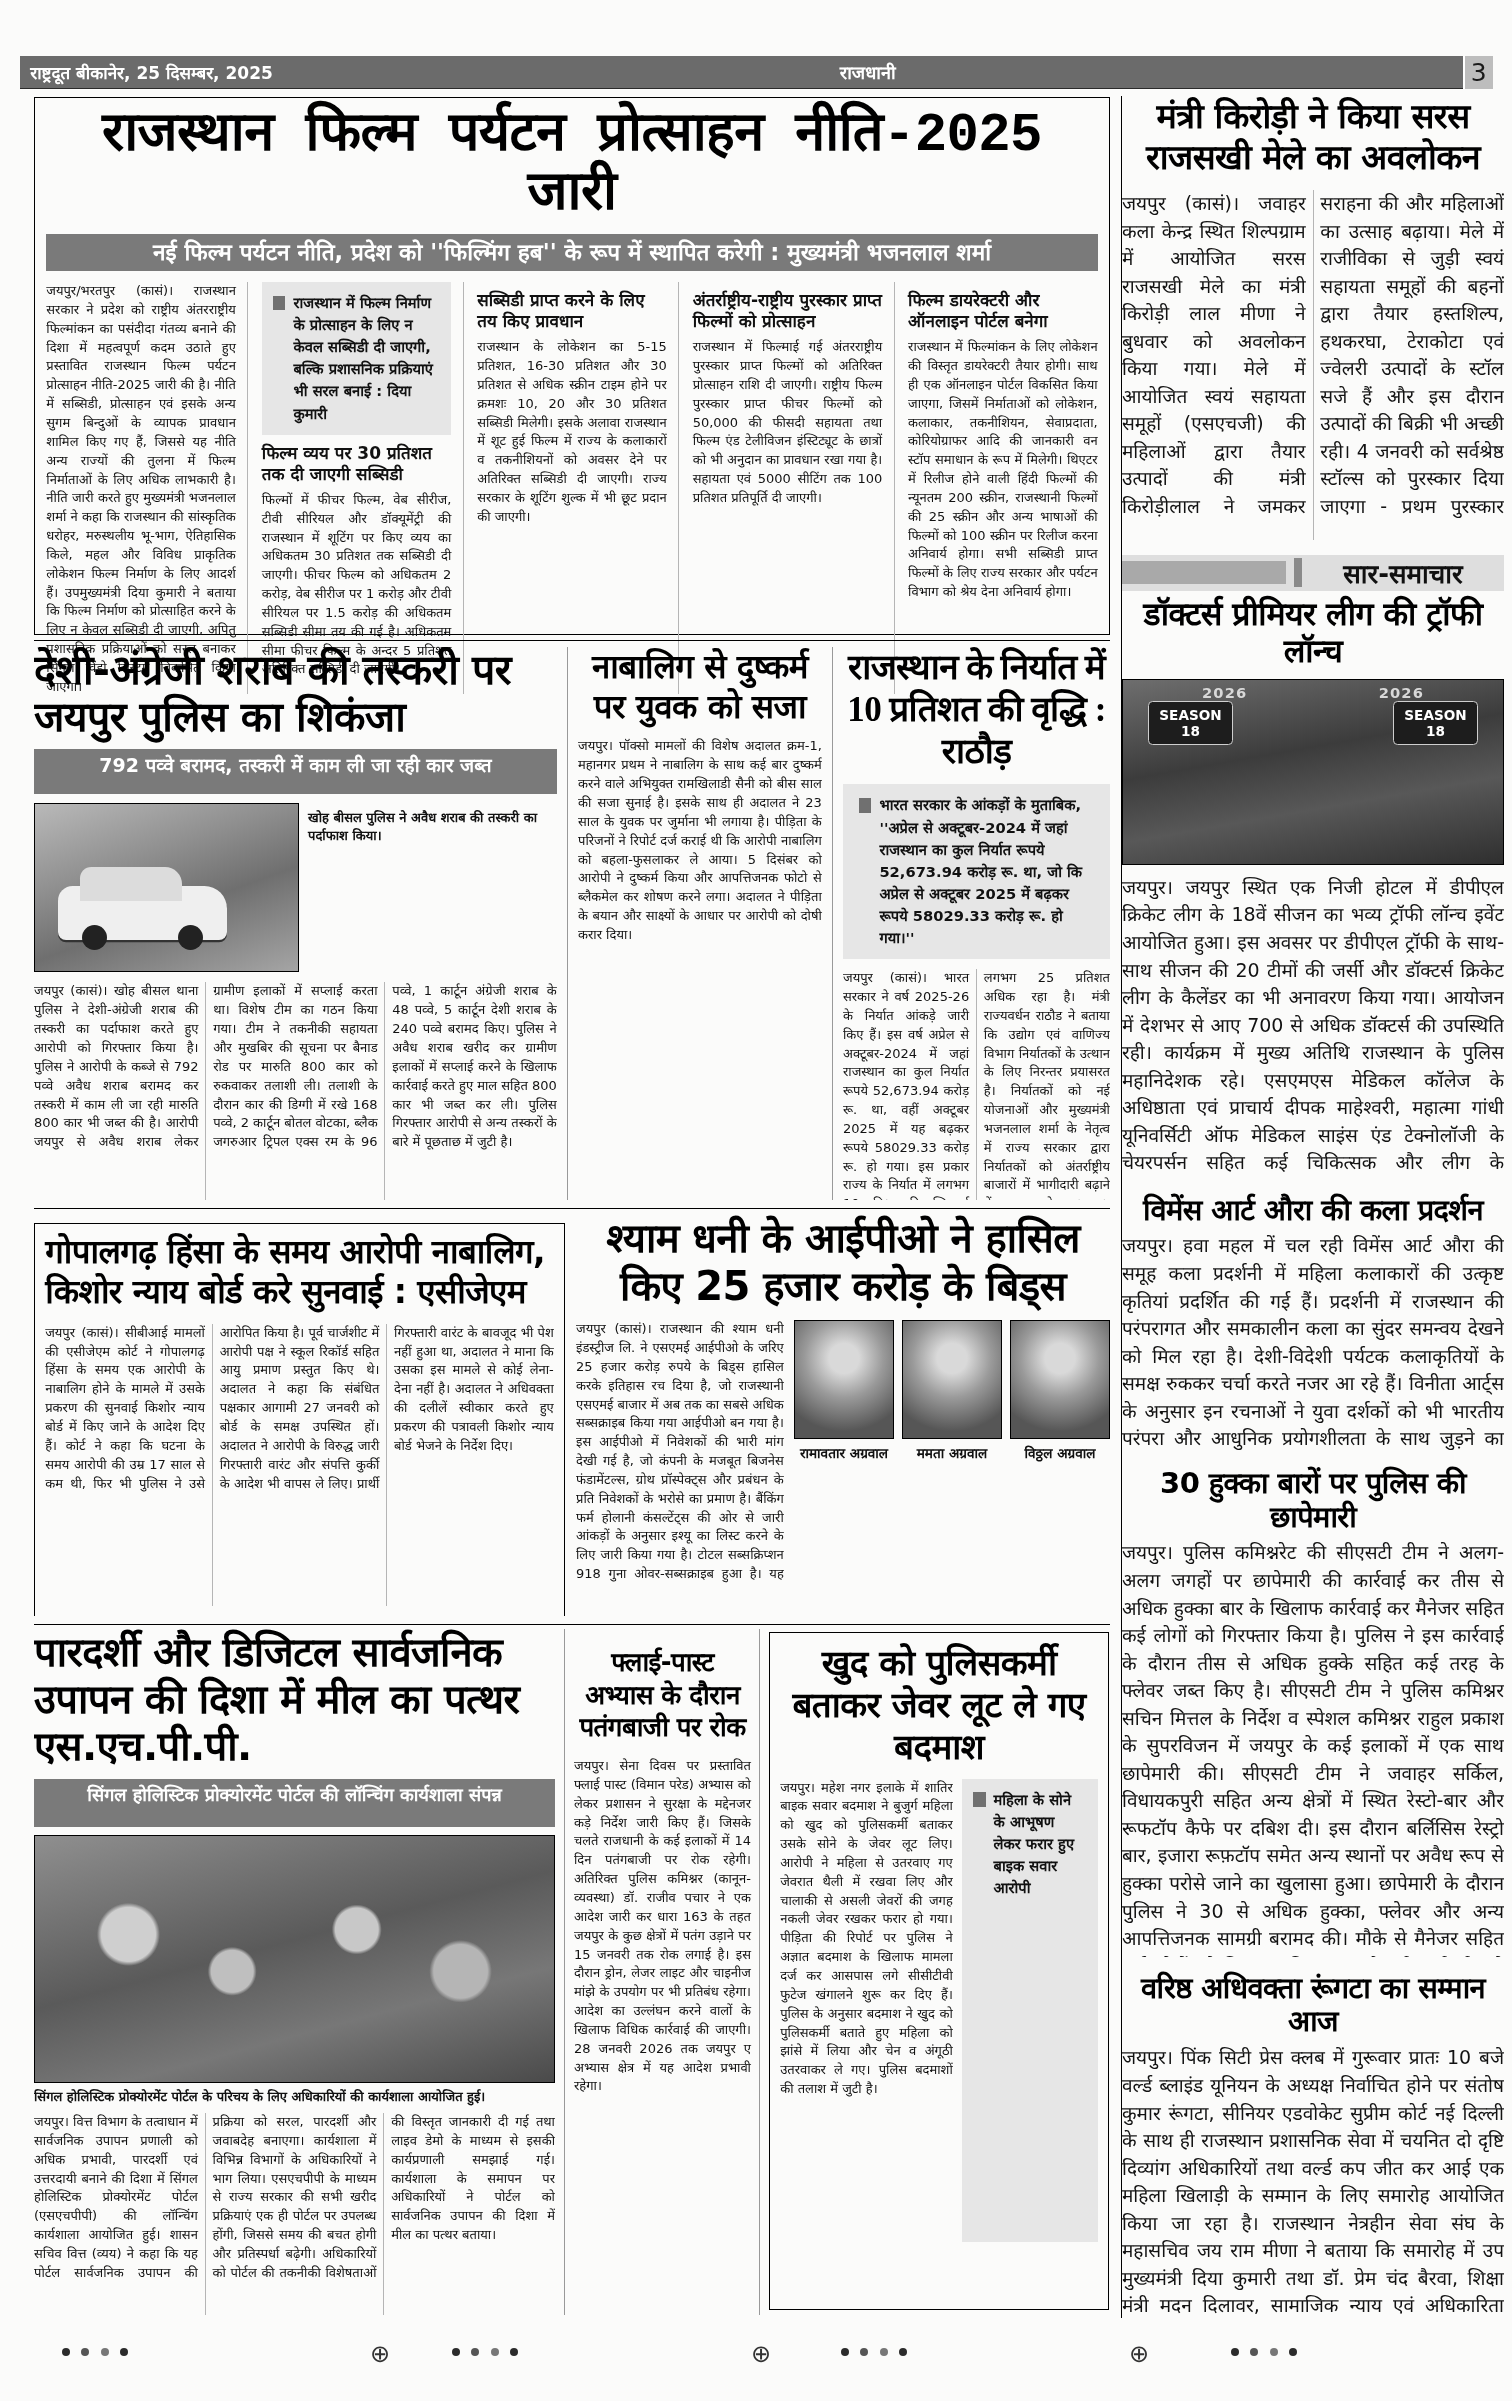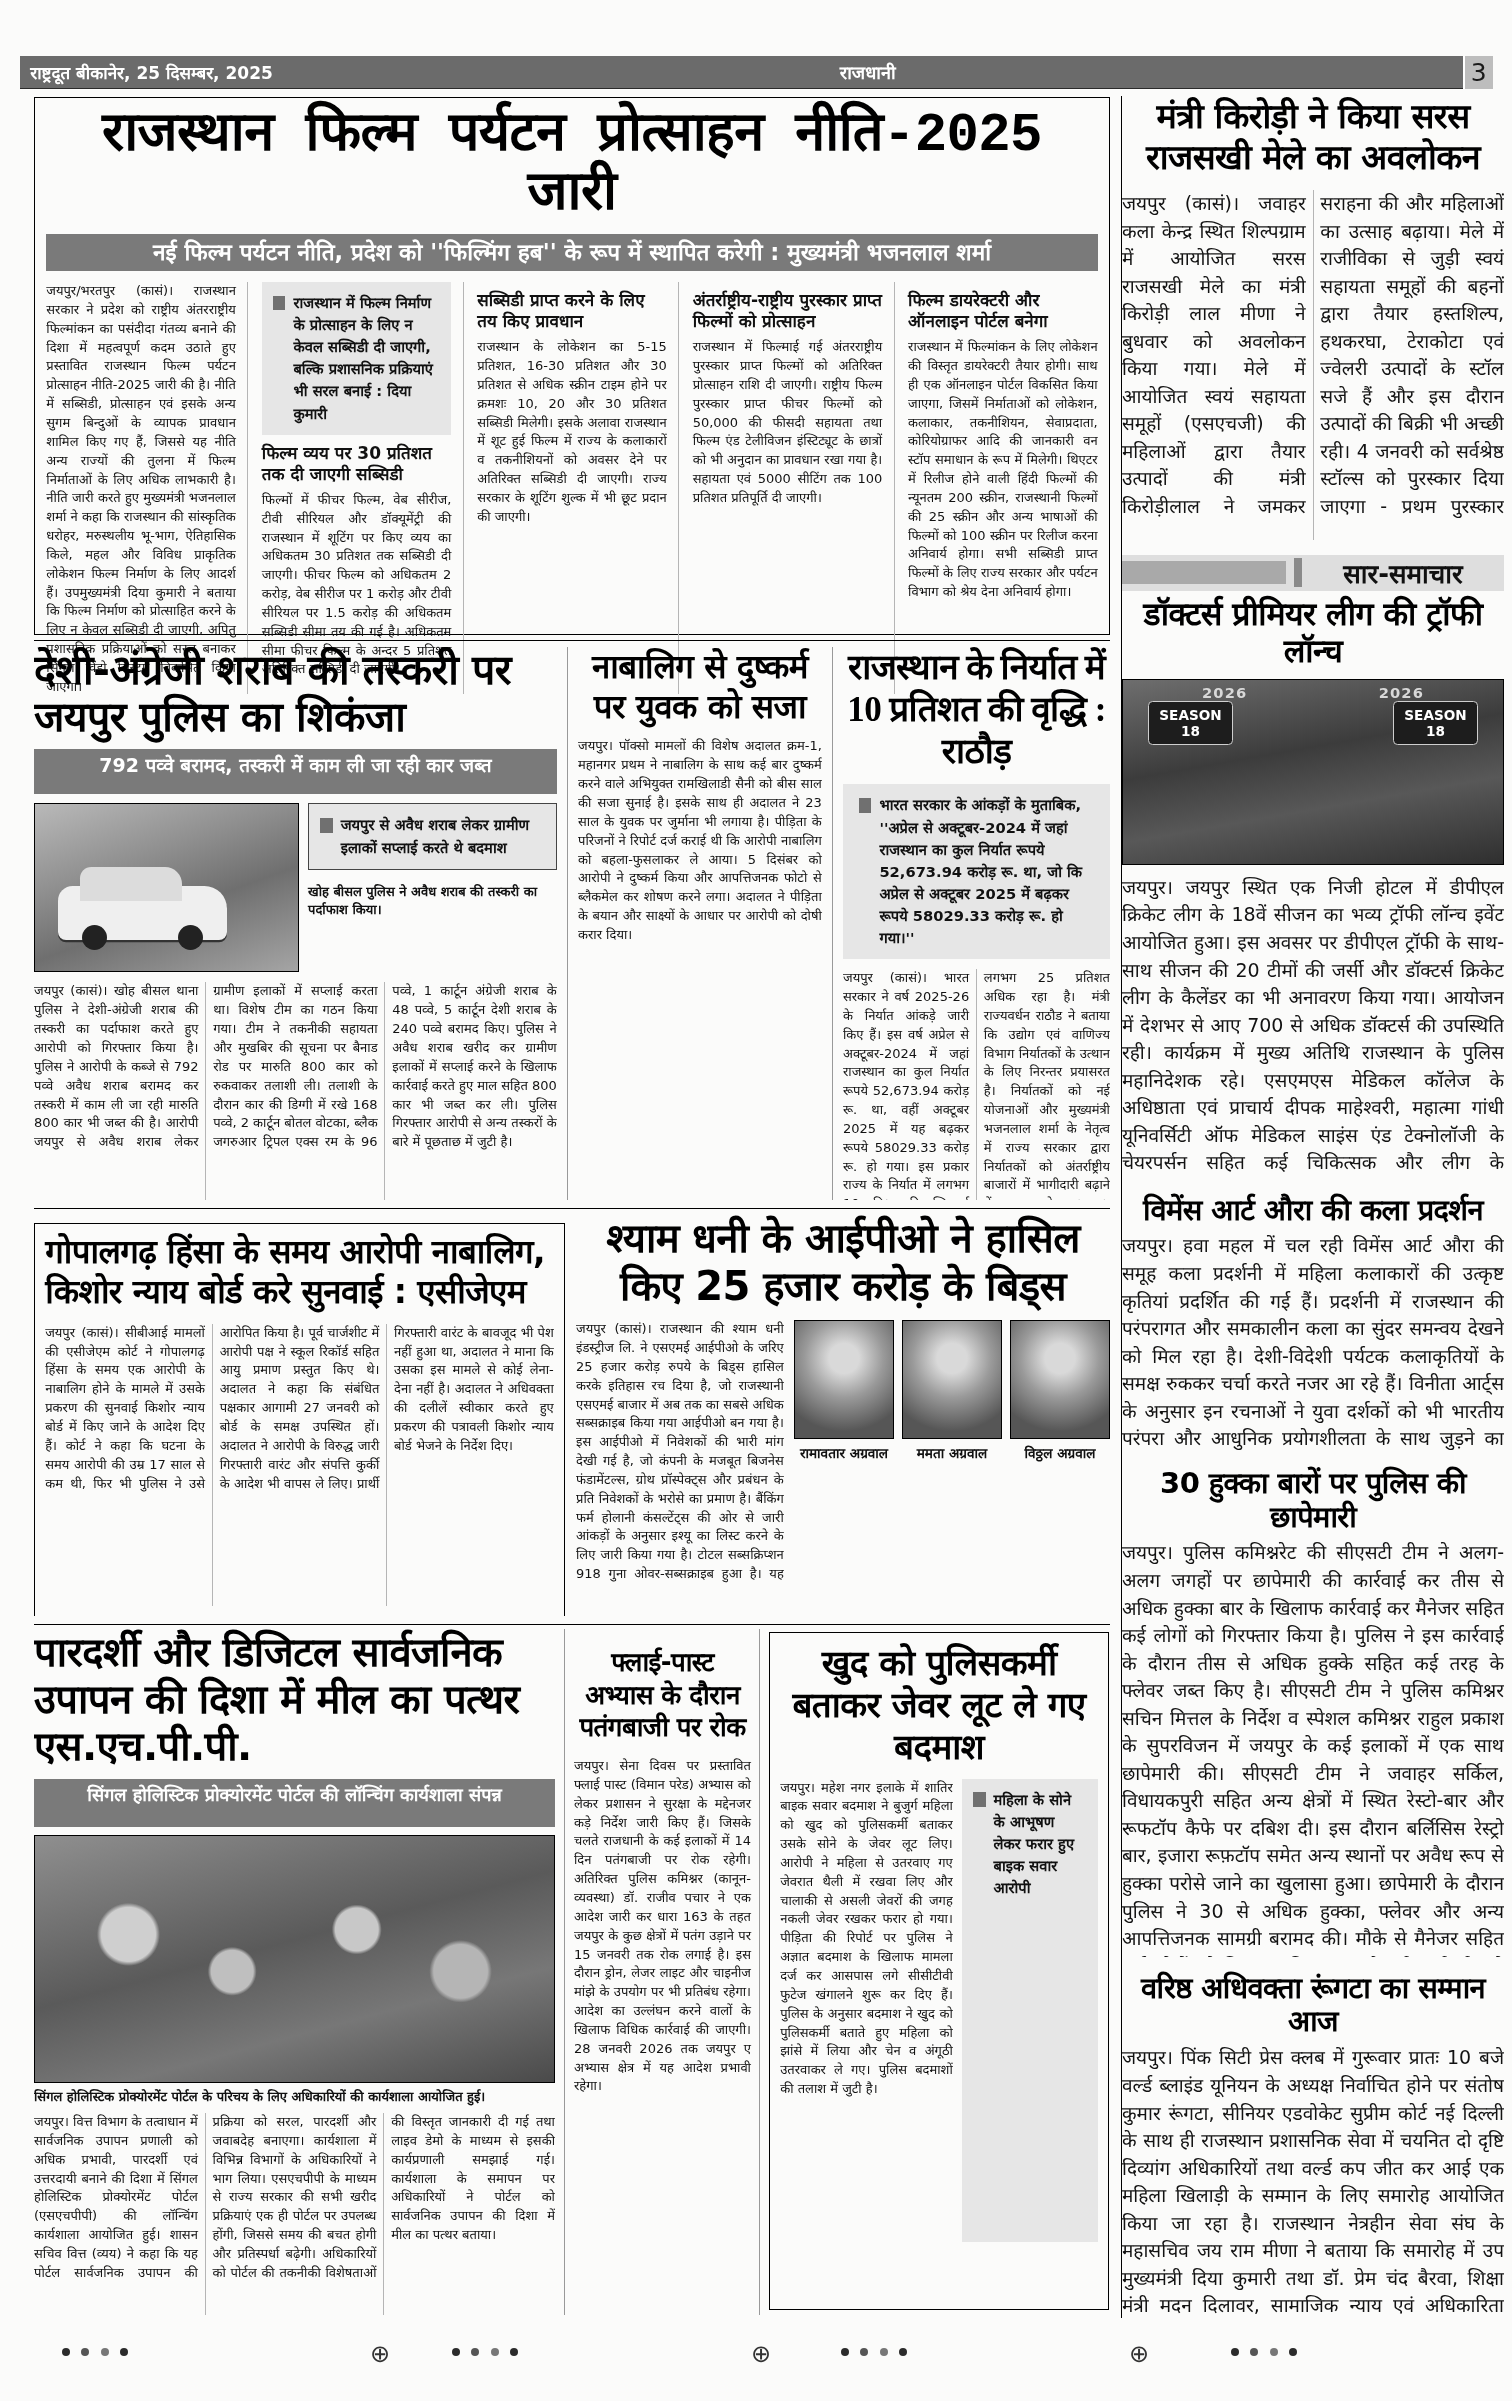--- a/index.html
+++ b/index.html
@@ -161,24 +161,20 @@
       <div class="headline">देशी-अंग्रेजी शराब की तस्करी पर जयपुर पुलिस का शिकंजा</div>
       <div class="gray-strip liquor-strip">792 पव्वे बरामद, तस्करी में काम ली जा रही कार जब्त</div>
       <div class="liquor-row">
         <div class="photo liquor-photo">
           <div class="car">
             <span class="wheel w1"></span>
             <span class="wheel w2"></span>
           </div>
         </div>
         <div class="liquor-side">
-          <div class="quote-box mini-quote">
-            <span class="sq"></span>
-            <span class="q-txt">जयपुर से अवैध शराब लेकर ग्रामीण इलाकों सप्लाई करते थे बदमाश</span>
-          </div>
           <div class="caption">खोह बीसल पुलिस ने अवैध शराब की तस्करी का पर्दाफाश किया।</div>
         </div>
       </div>
       <div class="body-txt cols3" style="margin-top:10.2px; height:243px; overflow:hidden;">जयपुर (कासं)। खोह बीसल थाना पुलिस ने देशी-अंग्रेजी शराब की तस्करी का पर्दाफाश करते हुए आरोपी को गिरफ्तार किया है। पुलिस ने आरोपी के कब्जे से 792 पव्वे अवैध शराब बरामद कर तस्करी में काम ली जा रही मारुति 800 कार भी जब्त की है। आरोपी जयपुर से अवैध शराब लेकर ग्रामीण इलाकों में सप्लाई करता था। विशेष टीम का गठन किया गया। टीम ने तकनीकी सहायता और मुखबिर की सूचना पर बैनाड रोड पर मारुति 800 कार को रुकवाकर तलाशी ली। तलाशी के दौरान कार की डिग्गी में रखे 168 पव्वे, 2 कार्टून बोतल वोटका, ब्लैक जगरुआर ट्रिपल एक्स रम के 96 पव्वे, 1 कार्टून अंग्रेजी शराब के 48 पव्वे, 5 कार्टून देशी शराब के 240 पव्वे बरामद किए। पुलिस ने अवैध शराब खरीद कर ग्रामीण इलाकों में सप्लाई करने के खिलाफ कार्रवाई करते हुए माल सहित 800 कार भी जब्त कर ली। पुलिस गिरफ्तार आरोपी से अन्य तस्करों के बारे में पूछताछ में जुटी है।</div>
     </div>
 
     <div class="mid">
       <div class="headline">नाबालिग से दुष्कर्म पर युवक को सजा</div>
       <div class="body-txt" style="margin-top:11.3px;">जयपुर। पॉक्सो मामलों की विशेष अदालत क्रम-1, महानगर प्रथम ने नाबालिग के साथ कई बार दुष्कर्म करने वाले अभियुक्त रामखिलाडी सैनी को बीस साल की सजा सुनाई है। इसके साथ ही अदालत ने 23 साल के युवक पर जुर्माना भी लगाया है। पीड़िता के परिजनों ने रिपोर्ट दर्ज कराई थी कि आरोपी नाबालिग को बहला-फुसलाकर ले आया। 5 दिसंबर को आरोपी ने दुष्कर्म किया और आपत्तिजनक फोटो से ब्लैकमेल कर शोषण करने लगा। अदालत ने पीड़िता के बयान और साक्ष्यों के आधार पर आरोपी को दोषी करार दिया।</div>
     </div>

